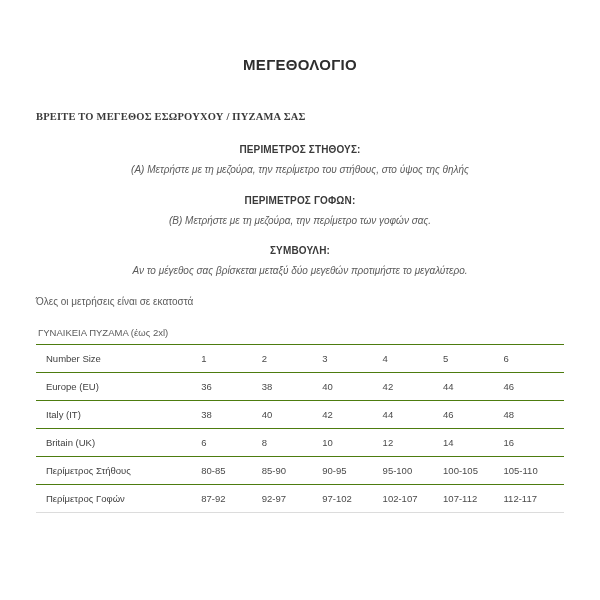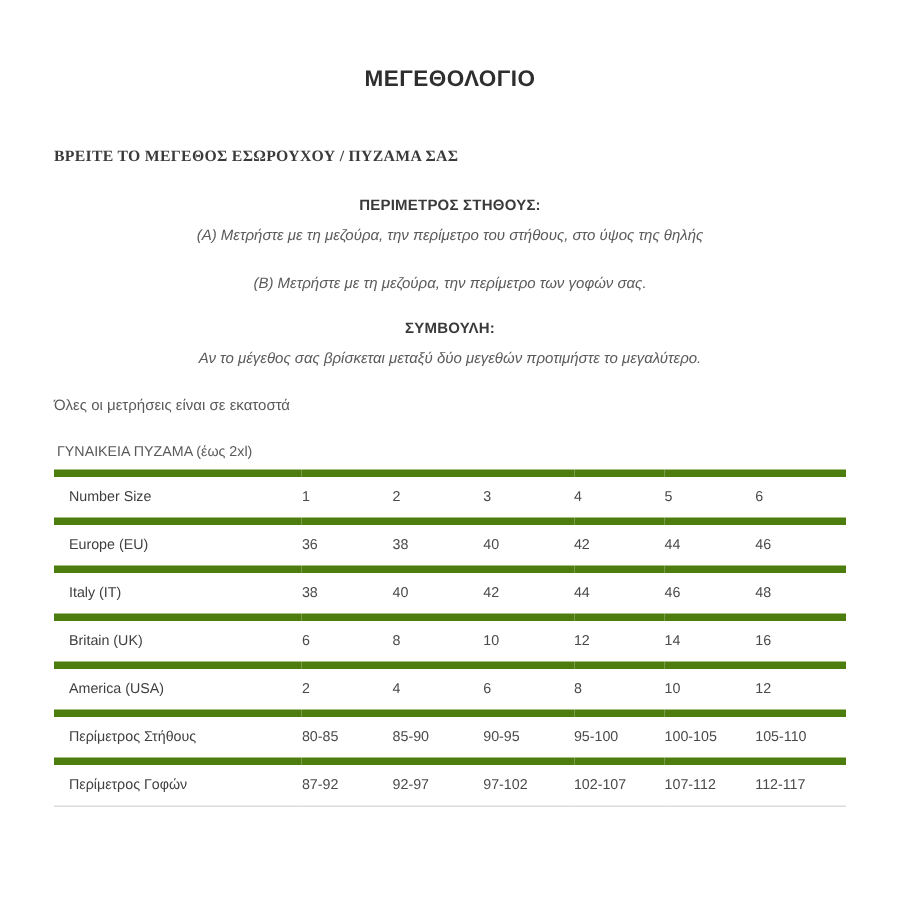--- a/index.html
+++ b/index.html
@@ -11,21 +11,21 @@
     height: 600px;
     background: #ffffff;
     font-family: "Liberation Sans", sans-serif;
     color: #3c3c3c;
     overflow: hidden;
   }
   .page {
     box-sizing: border-box;
     width: 600px;
     height: 600px;
-    padding: 44px 36px 20px 36px;
+    padding: 56px 36px 20px 36px;
     position: relative;
   }
   .doc-title {
     text-align: center;
     font-size: 15px;
     font-weight: bold;
     letter-spacing: 0.3px;
     color: #2e2e2e;
     margin: 0 0 38px 0;
   }
@@ -68,21 +68,21 @@
     color: #5a5a5a;
     margin: 0 0 6px 2px;
   }
   table.size-table {
     width: 100%;
     border-collapse: collapse;
     font-size: 9.5px;
     color: #4a4a4a;
   }
   table.size-table tr {
-    border-top: 5px solid #4d7c0f;
+    border-top: 1px solid #4d7c0f;
   }
   table.size-table tr:last-child {
     border-bottom: 1px solid #dcdcdc;
   }
   table.size-table td {
     padding: 8px 4px 8px 0;
     text-align: left;
     vertical-align: middle;
     white-space: nowrap;
   }
@@ -103,20 +103,21 @@
   <h1 class="doc-title">ΜΕΓΕΘΟΛΟΓΙΟ</h1>
 
   <p class="subtitle">ΒΡΕΙΤΕ ΤΟ ΜΕΓΕΘΟΣ ΕΣΩΡΟΥΧΟΥ / ΠΥΖΑΜΑ ΣΑΣ</p>
 
   <div class="section">
     <p class="section-head">ΠΕΡΙΜΕΤΡΟΣ ΣΤΗΘΟΥΣ:</p>
     <p class="section-body italic">(Α) Μετρήστε με τη μεζούρα, την περίμετρο του στήθους, στο ύψος της θηλής</p>
   </div>
 
   <div class="section">
+    <p class="section-head">ΠΕΡΙΜΕΤΡΟΣ ΓΟΦΩΝ:</p>
     <p class="section-body italic">(Β) Μετρήστε με τη μεζούρα, την περίμετρο των γοφών σας.</p>
   </div>
 
   <div class="section">
     <p class="section-head">ΣΥΜΒΟΥΛΗ:</p>
     <p class="section-body italic">Αν το μέγεθος σας βρίσκεται μεταξύ δύο μεγεθών προτιμήστε το μεγαλύτερο.</p>
   </div>
 
   <p class="note">Όλες οι μετρήσεις είναι σε εκατοστά</p>
 
@@ -154,29 +155,20 @@
       <tr>
         <td class="label-col">Britain (UK)</td>
         <td class="val">6</td>
         <td class="val">8</td>
         <td class="val">10</td>
         <td class="val">12</td>
         <td class="val">14</td>
         <td class="val">16</td>
       </tr>
       <tr>
-        <td class="label-col">America (USA)</td>
-        <td class="val">2</td>
-        <td class="val">4</td>
-        <td class="val">6</td>
-        <td class="val">8</td>
-        <td class="val">10</td>
-        <td class="val">12</td>
-      </tr>
-      <tr>
         <td class="label-col">Περίμετρος Στήθους</td>
         <td class="val">80-85</td>
         <td class="val">85-90</td>
         <td class="val">90-95</td>
         <td class="val">95-100</td>
         <td class="val">100-105</td>
         <td class="val">105-110</td>
       </tr>
       <tr>
         <td class="label-col">Περίμετρος Γοφών</td>

